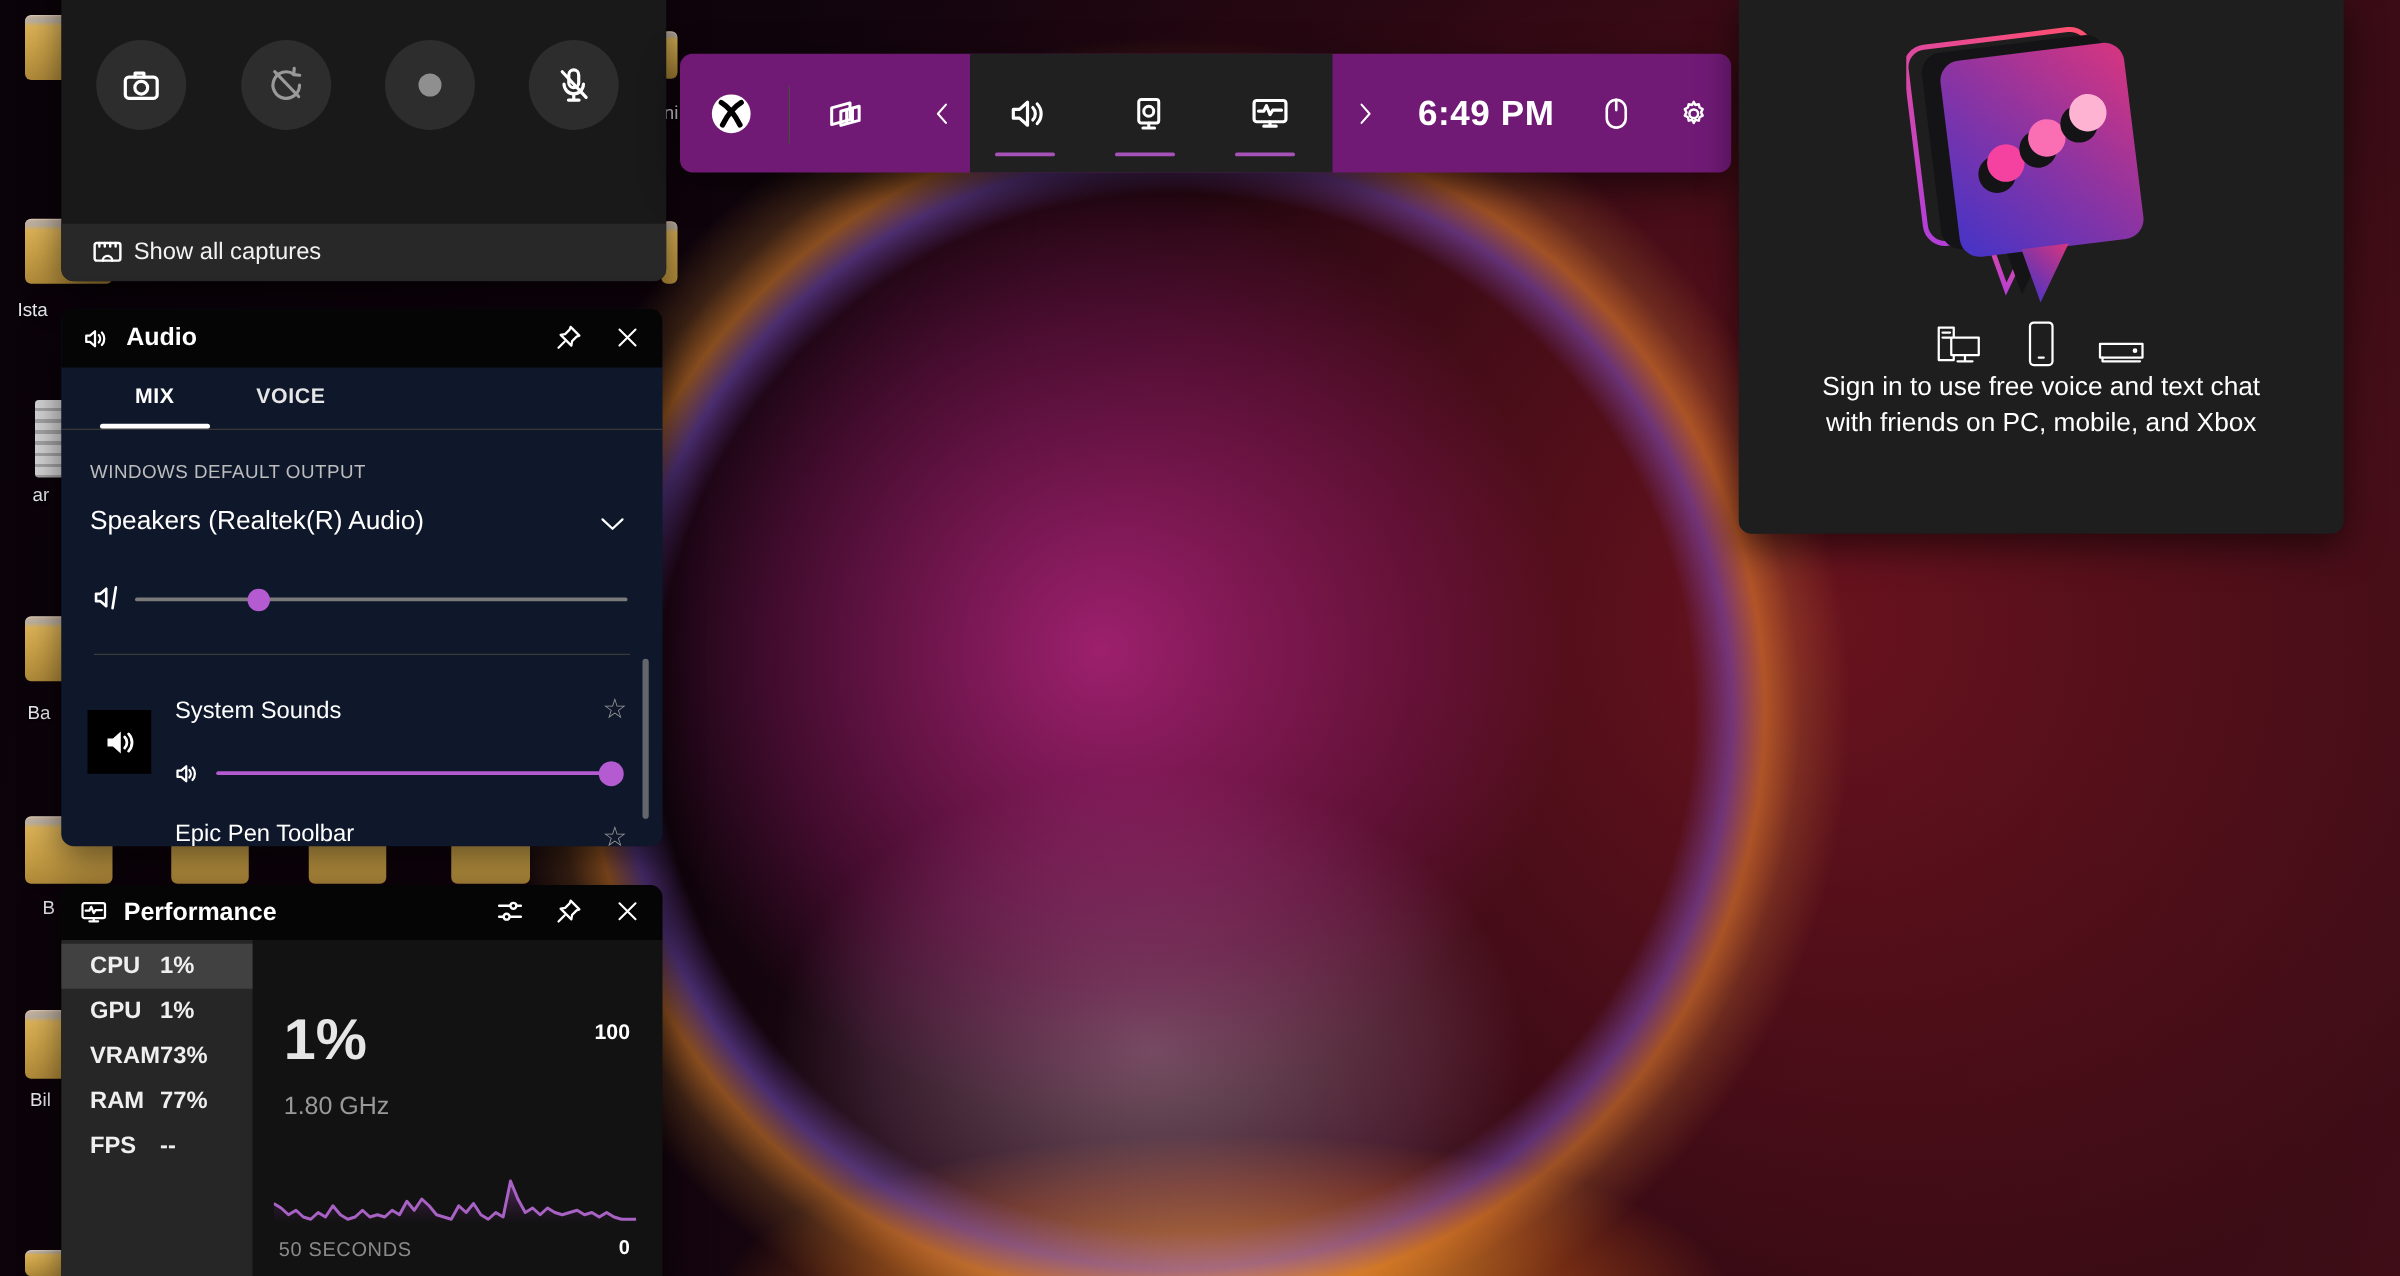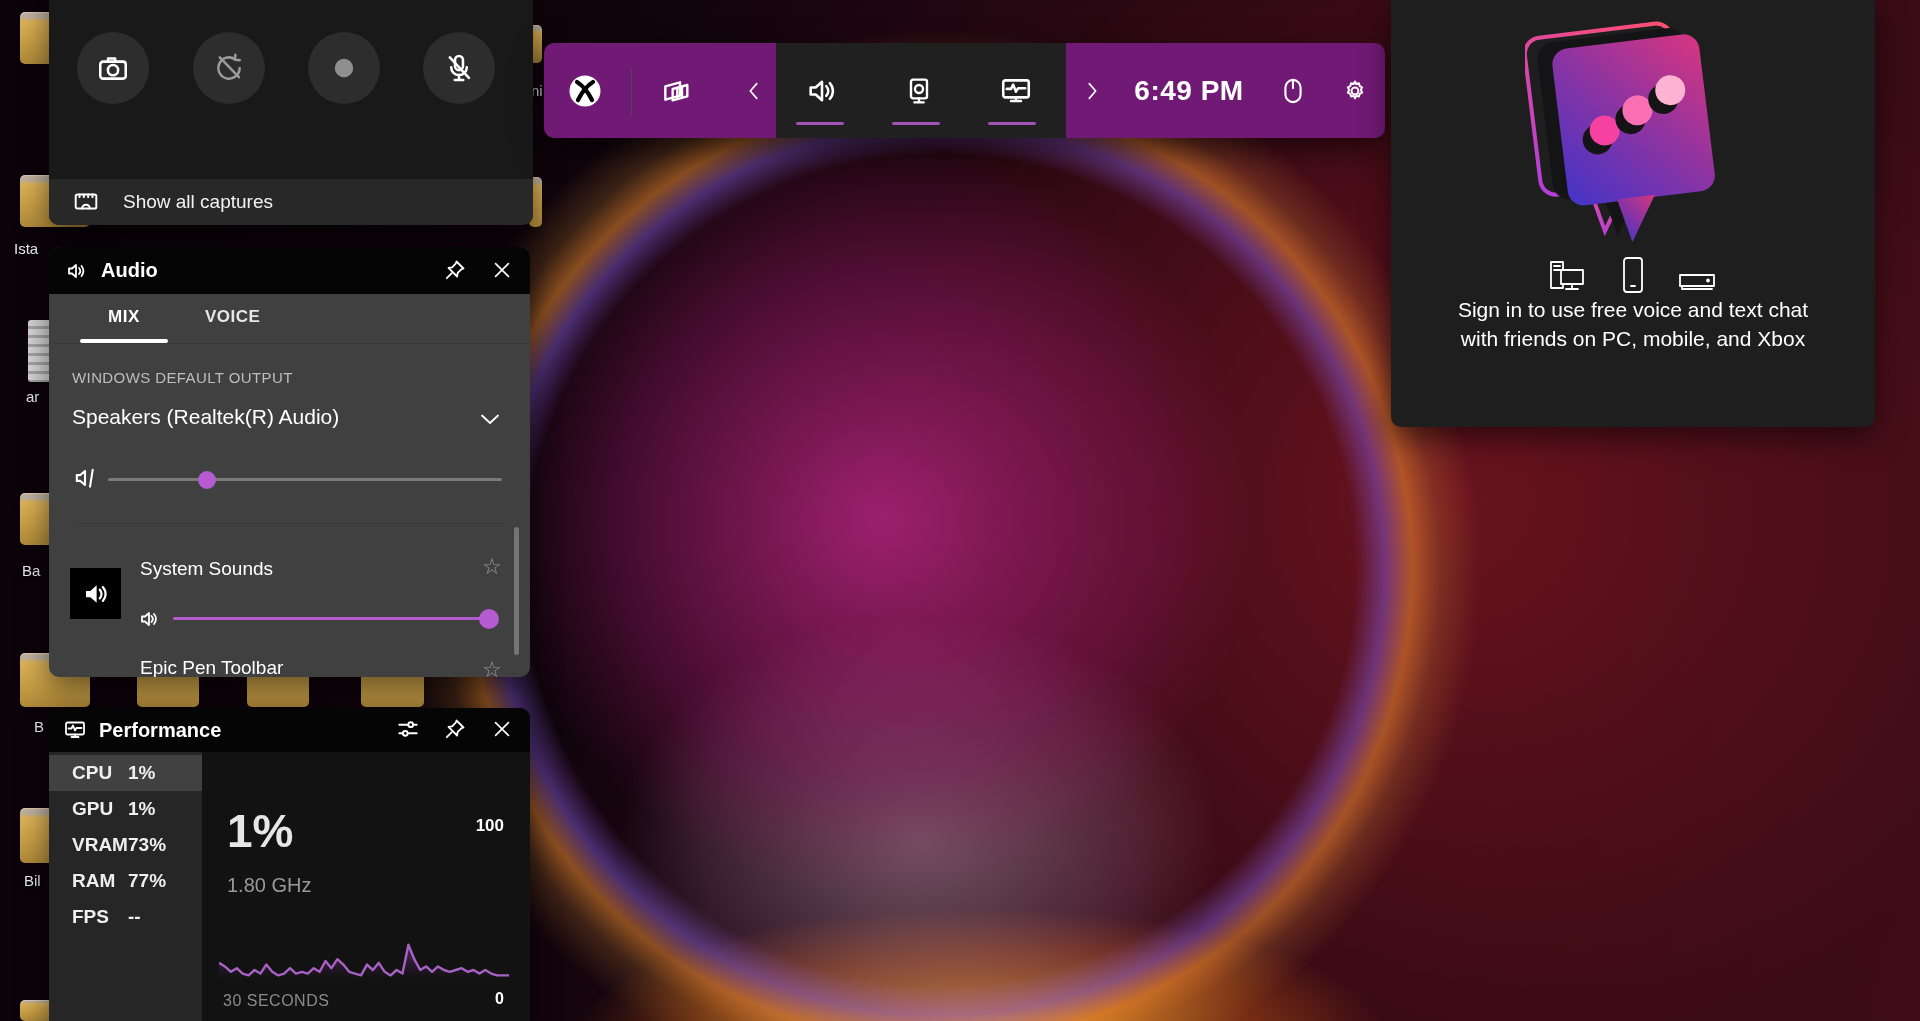--- a/index.html
+++ b/index.html
@@ -30,30 +30,30 @@
   .phead{position:absolute;left:0;right:0;top:0;background:#050505;display:flex;align-items:center;}
   .ptitle{color:#fff;font-size:20px;font-weight:bold;}
   .hbtn{position:absolute;width:34px;height:34px;display:flex;align-items:center;justify-content:center;top:6px;}
   svg{display:block;}
   
   #capture-panel{left:49px;top:-58px;width:484px;height:283px;background:#191919;border-radius:10px;overflow:hidden;}
   .cap-btn{position:absolute;top:90px;width:72px;height:72px;border-radius:50%;background:#2d2d2d;
     display:flex;align-items:center;justify-content:center;}
   #cap-footer{position:absolute;left:0;right:0;top:237px;height:46px;background:#282828;
     display:flex;align-items:center;padding-left:24px;box-sizing:border-box;color:#f2f2f2;font-size:19px;}
-  #cap-footer .txt{margin-left:24px;}
+  #cap-footer .txt{margin-left:8px;}
   
   #toolbar{left:544px;top:43px;width:841px;height:95px;background:#701a75;border-radius:10px;}
   #toolbar .active-sect{position:absolute;left:232px;top:0;width:290px;height:95px;background:#202020;}
   .tb-item{position:absolute;top:0;height:95px;display:flex;align-items:center;justify-content:center;}
   .tb-underline{position:absolute;top:79px;width:48px;height:3px;border-radius:2px;background:#a651b8;}
   #tb-divider{position:absolute;left:87px;top:26px;width:1px;height:46px;background:#4a4a4a;}
   #tb-time{color:#fff;font-size:28px;font-weight:bold;letter-spacing:.5px;}
   
-  #audio-panel{left:49px;top:247px;width:481px;height:430px;background:#404040;border-radius:10px;overflow:hidden;}
+  #audio-panel{left:49px;top:247px;width:481px;height:430px;background:#0f172a;border-radius:10px;overflow:hidden;}
   #audio-panel .phead{height:47px;}
   .tab{position:absolute;top:60px;color:#fff;font-size:17px;font-weight:bold;letter-spacing:.5px;}
   #tab-underline{position:absolute;left:31px;top:92px;width:88px;height:4px;border-radius:2px;background:#fff;}
   #tabs-divider{position:absolute;left:0;right:0;top:96px;height:1px;background:#383838;}
   .section-label{position:absolute;left:23px;top:122px;color:#bdbdbd;font-size:15px;letter-spacing:.4px;}
   .device-row{position:absolute;left:23px;top:158px;color:#fff;font-size:21px;}
   .slider-track{position:absolute;height:3px;border-radius:2px;background:#7a7a7a;}
   .slider-thumb{position:absolute;width:18px;height:18px;border-radius:50%;background:#b55bd1;transform:translate(-50%,-50%);top:50%;}
   .app-thumb{position:absolute;left:21px;top:321px;width:51px;height:51px;background:#000;
     display:flex;align-items:center;justify-content:center;color:#fff;}
@@ -424,21 +424,21 @@
     <svg id="perf-chart" width="290" height="46" viewBox="0 0 290 46">
       <defs>
         <linearGradient id="fillGrad" x1="0" y1="0" x2="0" y2="1">
           <stop offset="0" stop-color="rgba(145,60,165,0.55)"></stop>
           <stop offset="1" stop-color="rgba(90,35,105,0)"></stop>
         </linearGradient>
       </defs>
       <polygon fill="url(#fillGrad)" points="0,46 0.0,29.8 5.9,33.4 11.8,38.8 17.8,35.2 23.7,40.6 29.6,42.4 35.5,37.0 41.4,40.6 47.3,31.6 53.3,38.8 59.2,42.4 65.1,40.6 71.0,35.2 76.9,40.6 82.9,38.8 88.8,40.6 94.7,35.2 100.6,38.8 106.5,28.0 112.4,35.2 118.4,26.2 124.3,31.6 130.2,38.8 136.1,40.6 142.0,42.4 148.0,31.6 153.9,37.0 159.8,29.8 165.7,38.8 171.6,42.4 177.6,37.0 183.5,40.6 189.4,11.8 195.3,26.2 201.2,37.0 207.1,33.4 213.1,38.8 219.0,33.4 224.9,37.0 230.8,38.8 236.7,37.0 242.7,35.2 248.6,38.8 254.5,37.0 260.4,40.6 266.3,37.0 272.2,40.6 278.2,42.4 284.1,42.4 290.0,42.4 290,46"></polygon>
       <polyline fill="none" stroke="#a862c4" stroke-width="2.4" stroke-linejoin="round" points="0.0,29.8 5.9,33.4 11.8,38.8 17.8,35.2 23.7,40.6 29.6,42.4 35.5,37.0 41.4,40.6 47.3,31.6 53.3,38.8 59.2,42.4 65.1,40.6 71.0,35.2 76.9,40.6 82.9,38.8 88.8,40.6 94.7,35.2 100.6,38.8 106.5,28.0 112.4,35.2 118.4,26.2 124.3,31.6 130.2,38.8 136.1,40.6 142.0,42.4 148.0,31.6 153.9,37.0 159.8,29.8 165.7,38.8 171.6,42.4 177.6,37.0 183.5,40.6 189.4,11.8 195.3,26.2 201.2,37.0 207.1,33.4 213.1,38.8 219.0,33.4 224.9,37.0 230.8,38.8 236.7,37.0 242.7,35.2 248.6,38.8 254.5,37.0 260.4,40.6 266.3,37.0 272.2,40.6 278.2,42.4 284.1,42.4 290.0,42.4"></polyline>
     </svg>
-    <div id="perf-xlabel">30 SECONDS</div>
+    <div id="perf-xlabel">50 SECONDS</div>
     <div id="perf-ymin">0</div>
   </div>
 </div>
 
 <div id="chat-panel" class="panel">
   <svg id="chat-illustration" width="216" height="242" viewBox="0 0 216 242">
     <defs>
       <linearGradient id="bubbleGrad" x1="1" y1="0" x2="0" y2="1">
         <stop offset="0" stop-color="#d8357f"></stop>
         <stop offset="0.45" stop-color="#92349f"></stop>

